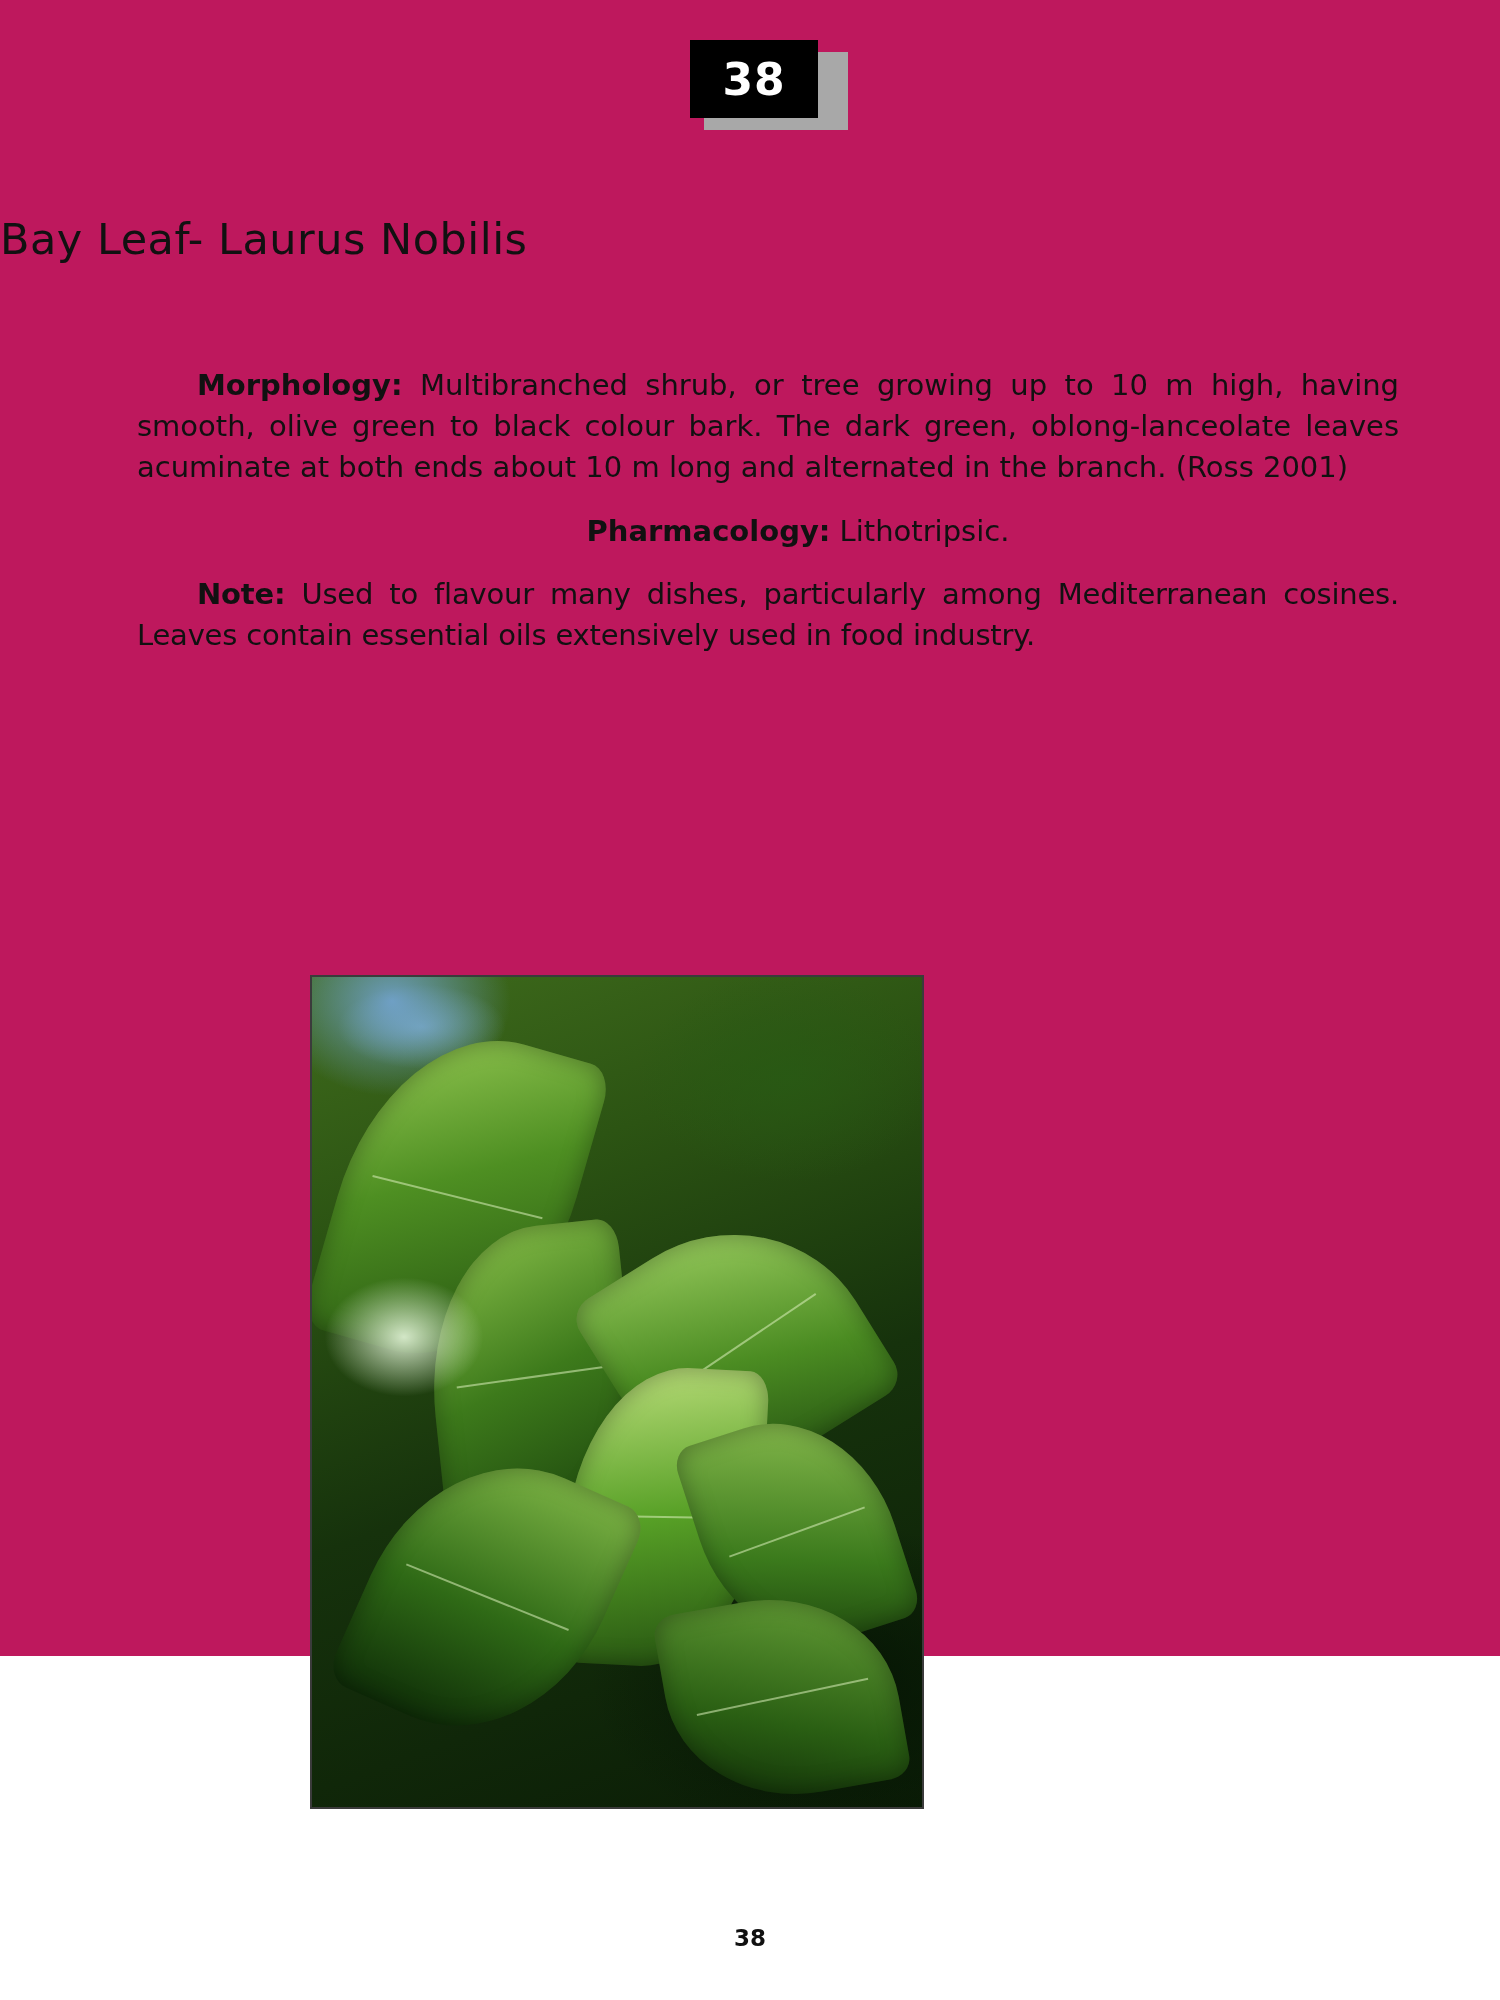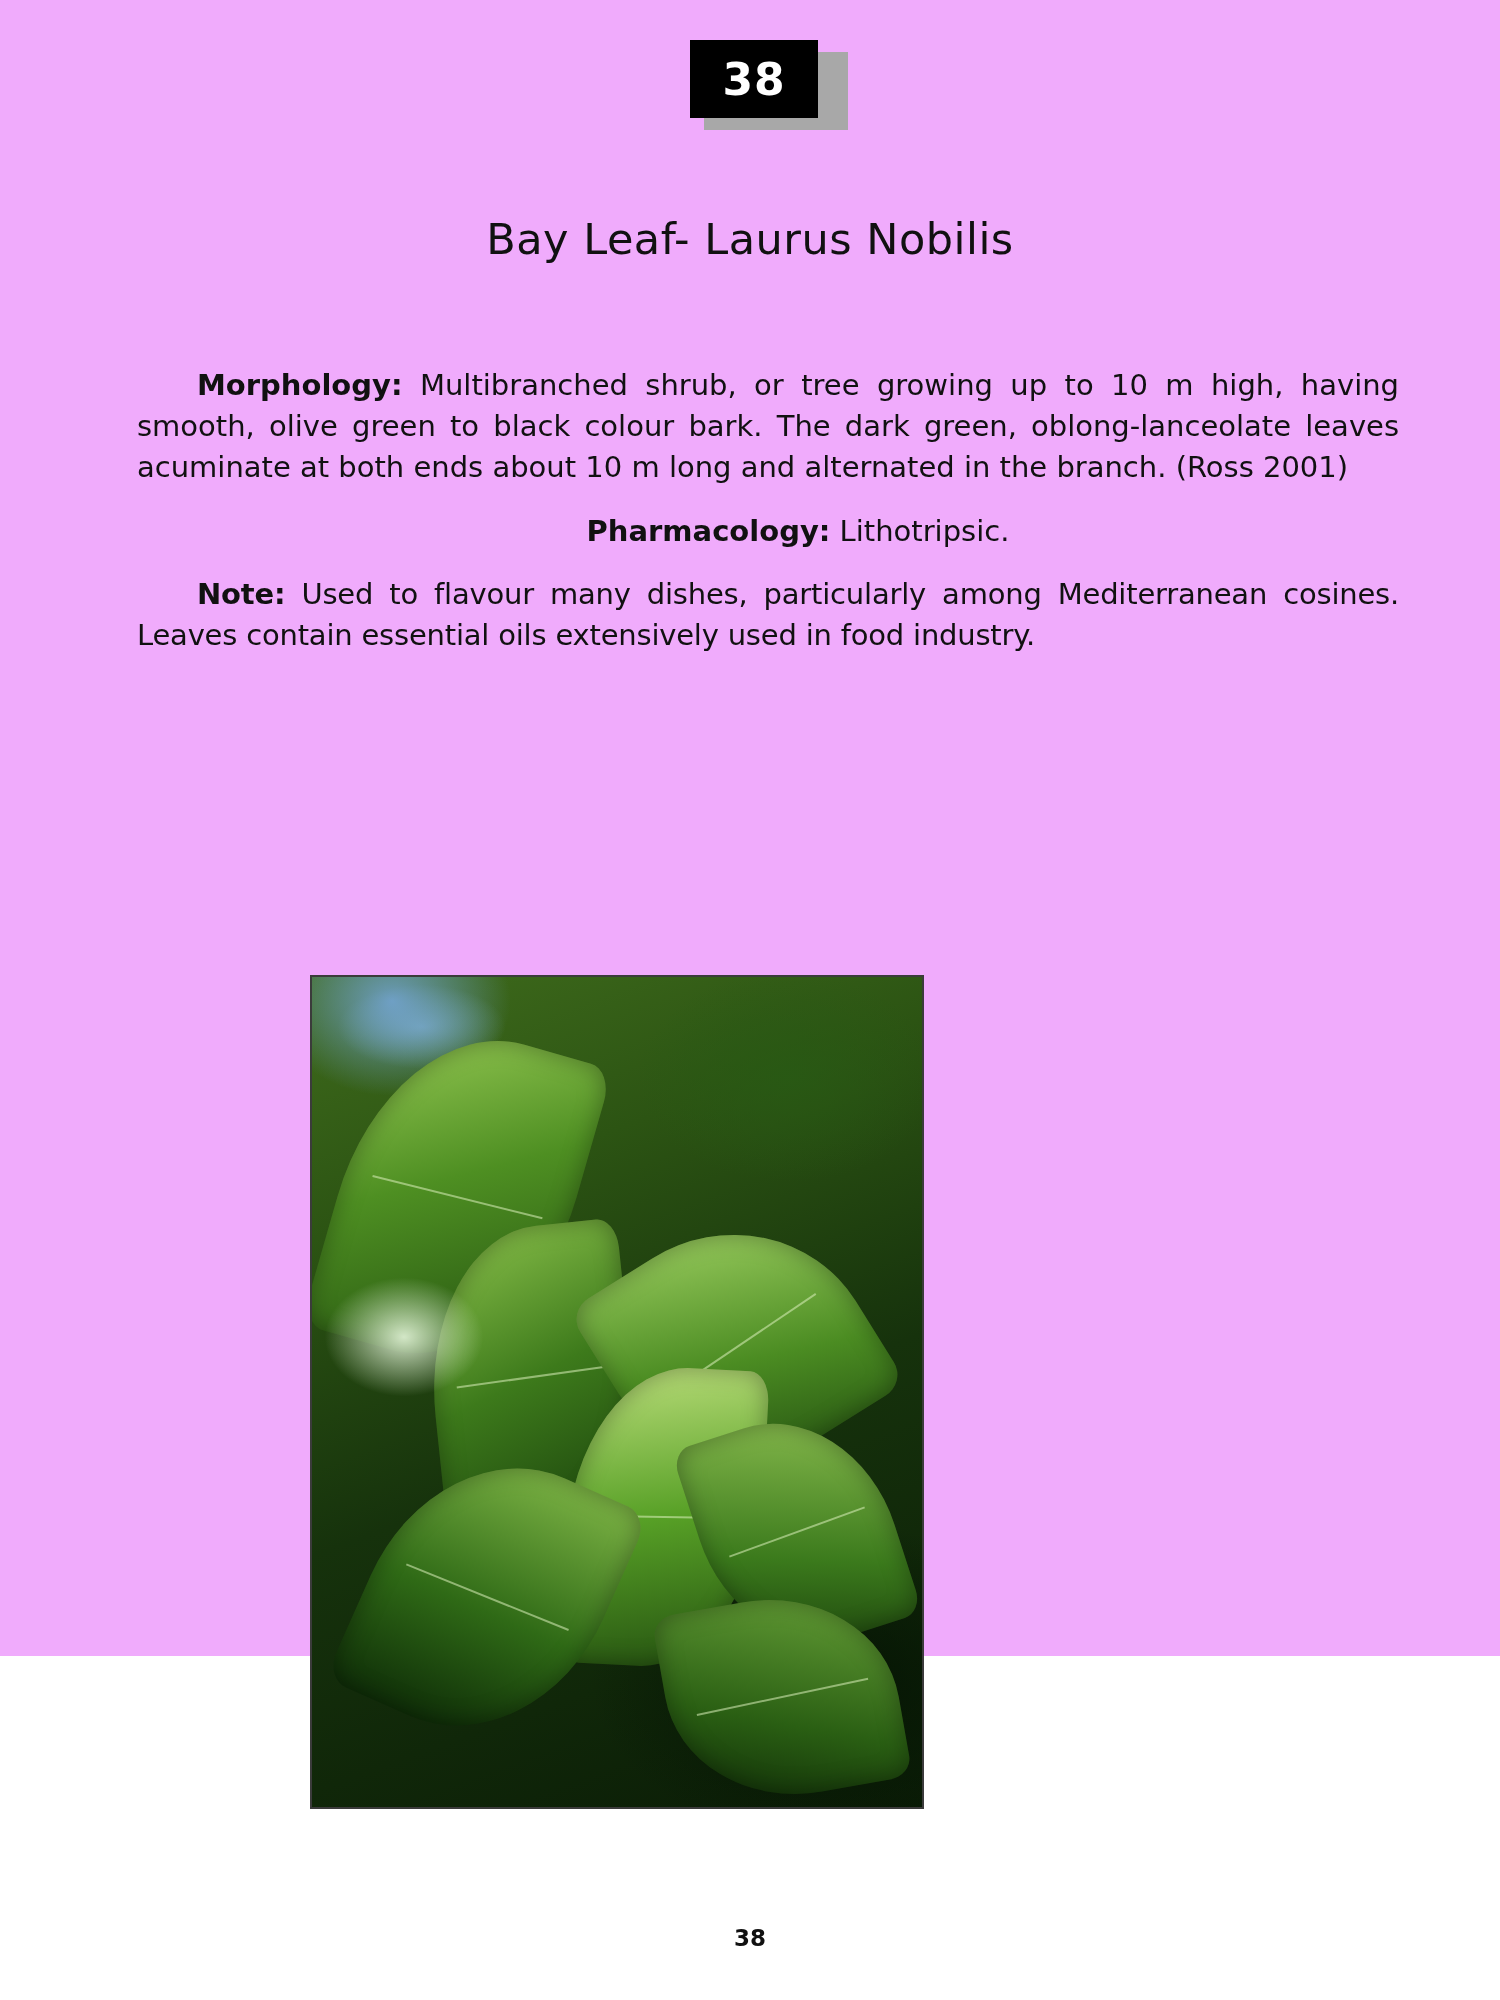--- a/index.html
+++ b/index.html
@@ -12,21 +12,21 @@
     height: 2000px;
     font-family: "DejaVu Sans", sans-serif;
     color: #101010;
     position: relative;
     overflow: hidden;
   }
   .page {
     position: relative;
     width: 1500px;
     height: 1656px;
-    background: #f0abfc;
+    background: #be185d;
   }
   
   .badge-wrap {
     position: absolute;
     left: 690px;
     top: 40px;
     width: 160px;
     height: 90px;
   }
   .badge-shadow {
@@ -52,21 +52,21 @@
     justify-content: center;
     letter-spacing: 1px;
     font-family: "DejaVu Sans", sans-serif;
   }
   
   .title {
     position: absolute;
     left: 0;
     top: 185px;
     width: 1500px;
-    text-align: center;
+    text-align: left;
     font-size: 43px;
     font-weight: normal;
     letter-spacing: 0.5px;
     color: #111;
   }
   .family {
     position: absolute;
     left: 0;
     top: 268px;
     width: 1500px;

